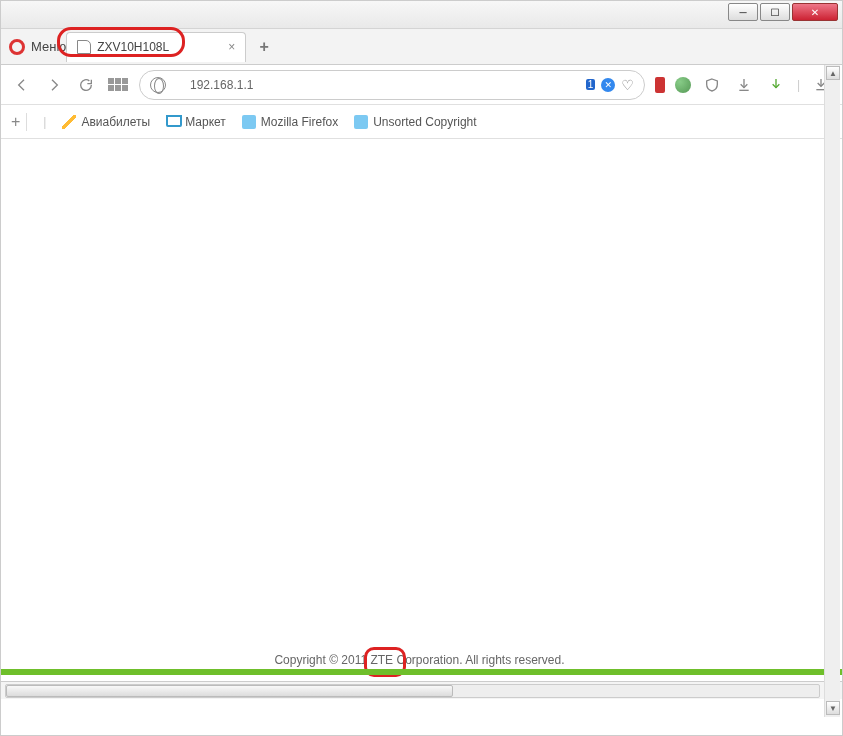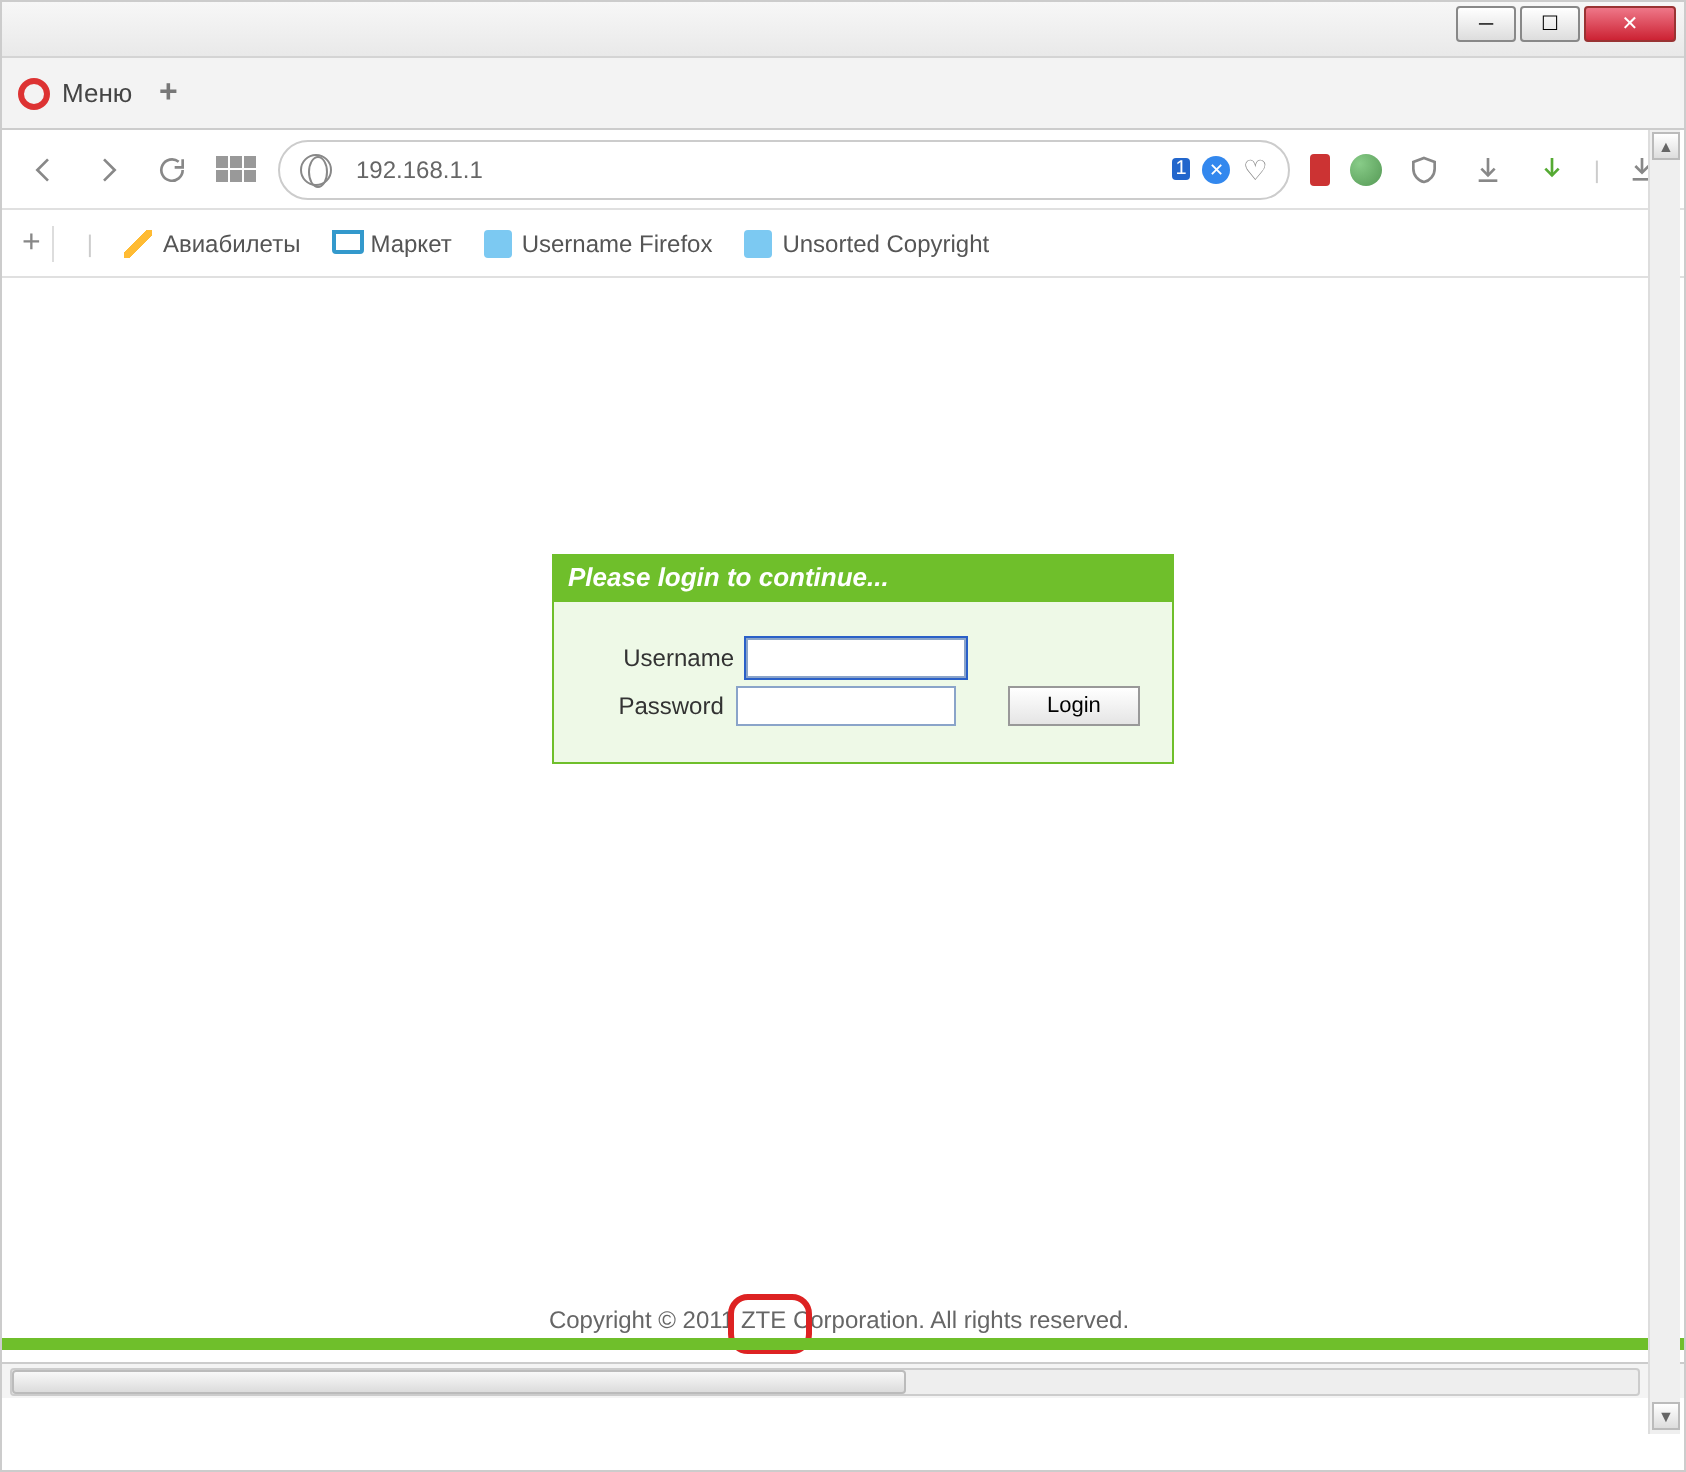--- a/index.html
+++ b/index.html
@@ -19,21 +19,21 @@
   .tab-title{font-size:12px;color:#444}
   .tab-close{margin-left:auto;color:#888}
   .red-oval-tab{position:absolute;left:-10px;top:-6px;width:128px;height:30px;border:3px solid #d22;border-radius:14px;pointer-events:none}
   .new-tab{width:24px;height:24px;margin-left:6px;border-radius:3px;display:flex;align-items:center;justify-content:center;color:#777;font-weight:bold;font-size:16px}
 
   .navbar{height:40px;display:flex;align-items:center;padding:0 10px;gap:10px;border-bottom:1px solid #e0e0e0}
   .nav-ico{width:22px;height:22px;display:flex;align-items:center;justify-content:center;color:#888;font-size:15px}
   .nav-ico.svg svg{width:16px;height:16px;stroke:#888;fill:none;stroke-width:2}
   .speed{display:grid;grid-template-columns:6px 6px 6px;grid-template-rows:6px 6px;gap:1px}
   .speed span{background:#999}
-  .url-bubble{flex:1;height:30px;border:1px solid #ccc;border-radius:15px;display:flex;align-items:center;padding:0 10px;gap:12px;background:#fff}
+  .url-bubble{flex:1;height:30px;border:1px solid #ccc;border-radius:15px;display:flex;align-items:center;padding:0 10px;gap:24px;background:#fff}
   .globe{width:16px;height:16px;border-radius:50%;border:1px solid #888;position:relative}
   .globe:after{content:'';position:absolute;left:3px;top:0;width:8px;height:14px;border:1px solid #888;border-radius:50%}
   .url-text{color:#666}
   .url-right{margin-left:auto;display:flex;align-items:center;gap:6px;color:#888}
   .badge-num{background:#26c;color:#fff;border-radius:2px;padding:0 2px;font-size:10px}
   .badge-x{width:14px;height:14px;border-radius:50%;background:#38e;color:#fff;display:flex;align-items:center;justify-content:center;font-size:9px}
   .heart{font-size:14px}
   .ext{display:flex;align-items:center;gap:10px;color:#999}
   .ext .red-dot{width:10px;height:16px;background:#c33;border-radius:2px}
   .ext .shield-g{width:16px;height:16px;border-radius:50%;background:radial-gradient(circle at 30% 30%,#8c8,#595)}
@@ -78,20 +78,26 @@
     <div class="win-btn">☐</div>
     <div class="win-btn close">✕</div>
   </div>
 </div>
 
 <div class="tabrow">
   <div class="opera-menu">
     <span class="opera-o"></span>
     <span>Меню</span>
   </div>
+  <div class="tab">
+    <span class="red-oval-tab"></span>
+    <span class="tab-icon"></span>
+    <span class="tab-title">ZXV10H108L</span>
+    <span class="tab-close">×</span>
+  </div>
   <div class="new-tab">+</div>
 </div>
 
 <div class="navbar">
   <div class="nav-ico svg">
       <svg viewBox="0 0 24 24">
         <polyline points="15 4 7 12 15 20"></polyline>
       </svg>
     </div>
   <div class="nav-ico svg">
@@ -162,43 +168,29 @@
   <div class="bm">
       <span class="fav plane"></span>
       <span>Авиабилеты</span>
     </div>
   <div class="bm">
       <span class="fav cart"></span>
       <span>Маркет</span>
     </div>
   <div class="bm">
       <span class="fav folder"></span>
-      <span>Username Firefox</span>
+      <span>Mozilla Firefox</span>
     </div>
   <div class="bm">
       <span class="fav folder"></span>
       <span>Unsorted Copyright</span>
     </div>
 </div>
 
 <div class="page">
-  <div class="login-box">
-    <div class="login-head">Please login to continue...</div>
-    <div class="login-body">
-      <div class="login-row">
-        <span class="login-label">Username</span>
-        <input class="login-input focus" value="" style="">
-      </div>
-      <div class="login-row">
-        <span class="login-label">Password</span>
-        <input class="login-input" type="password" value="" style="">
-        <button class="login-btn">Login</button>
-      </div>
-    </div>
-  </div>
 
   <div class="copyright">
     <span>Copyright © 2011 </span><span class="red-oval-zte"><span>ZTE</span></span><span> Corporation. All rights reserved.</span>
   </div>
   <div class="green-hr"></div>
 
   <div class="statusbar">
     <div class="hscroll">
         <div class="hscroll-thumb"></div>
       </div>

